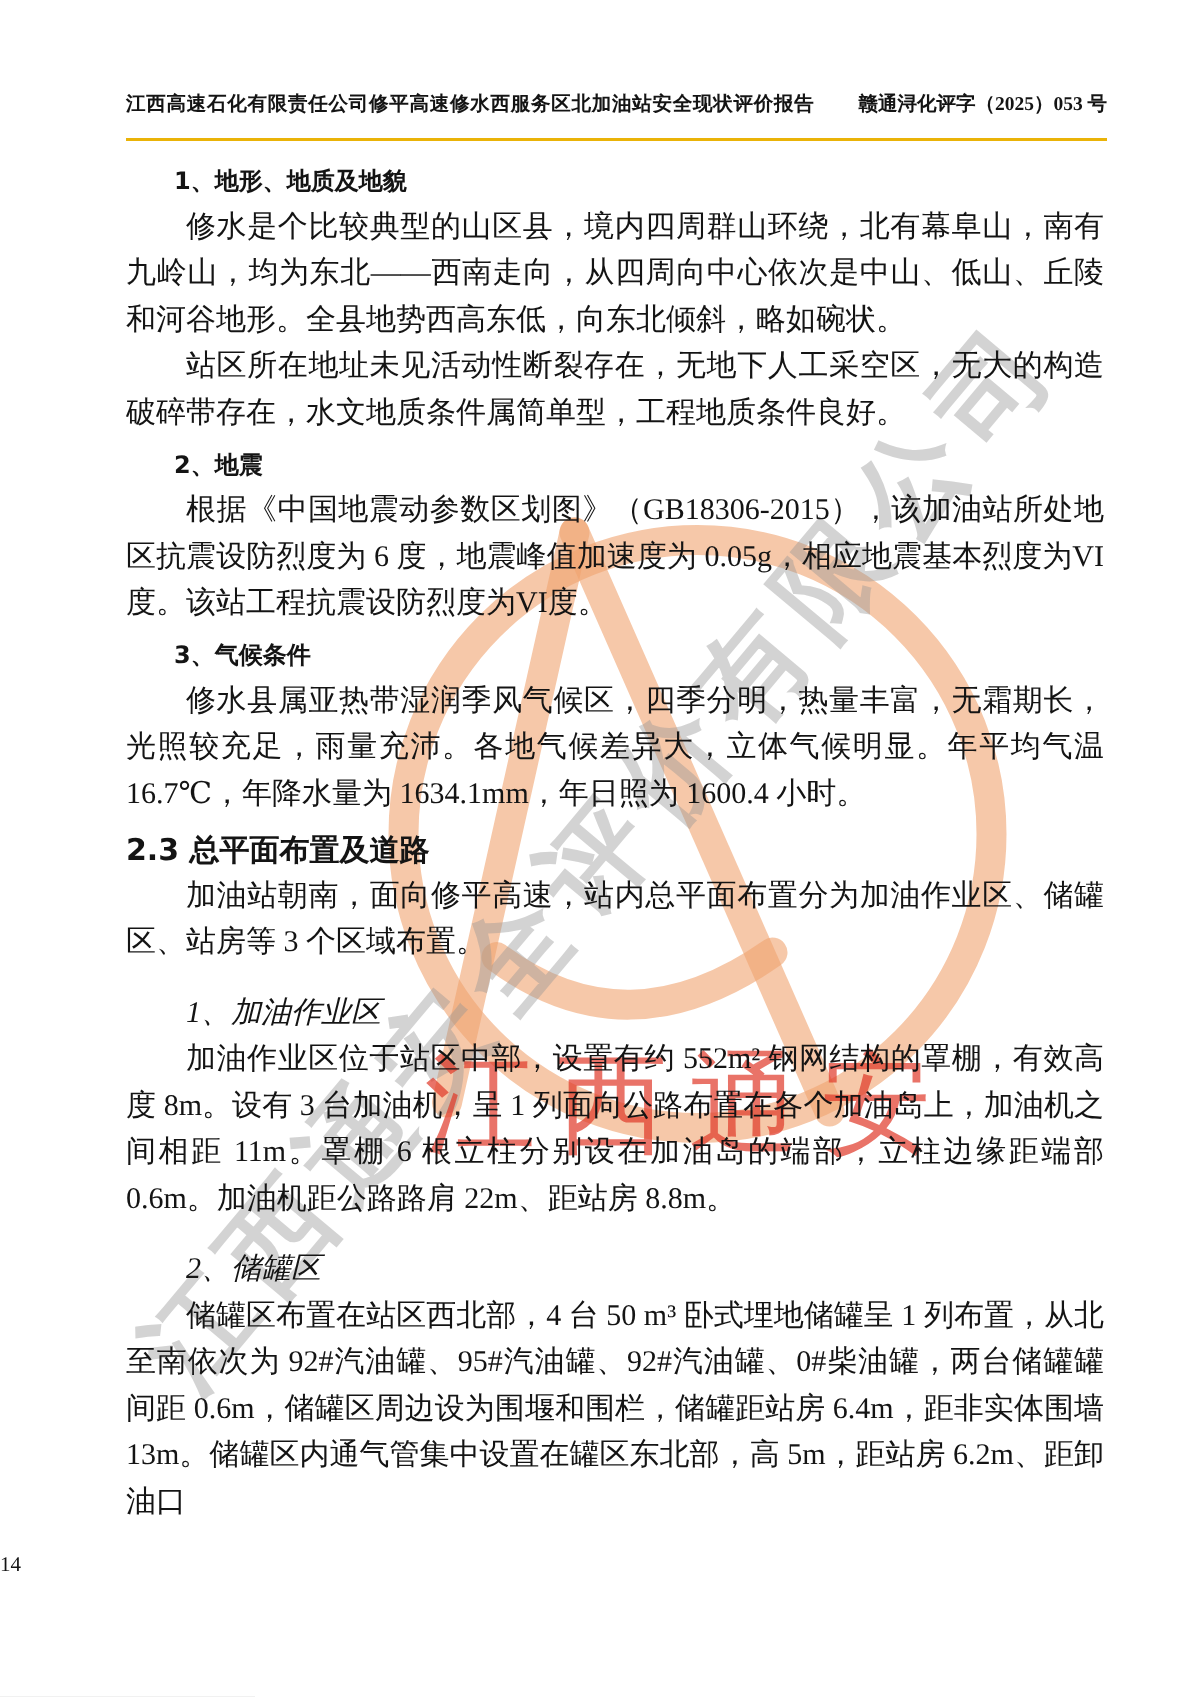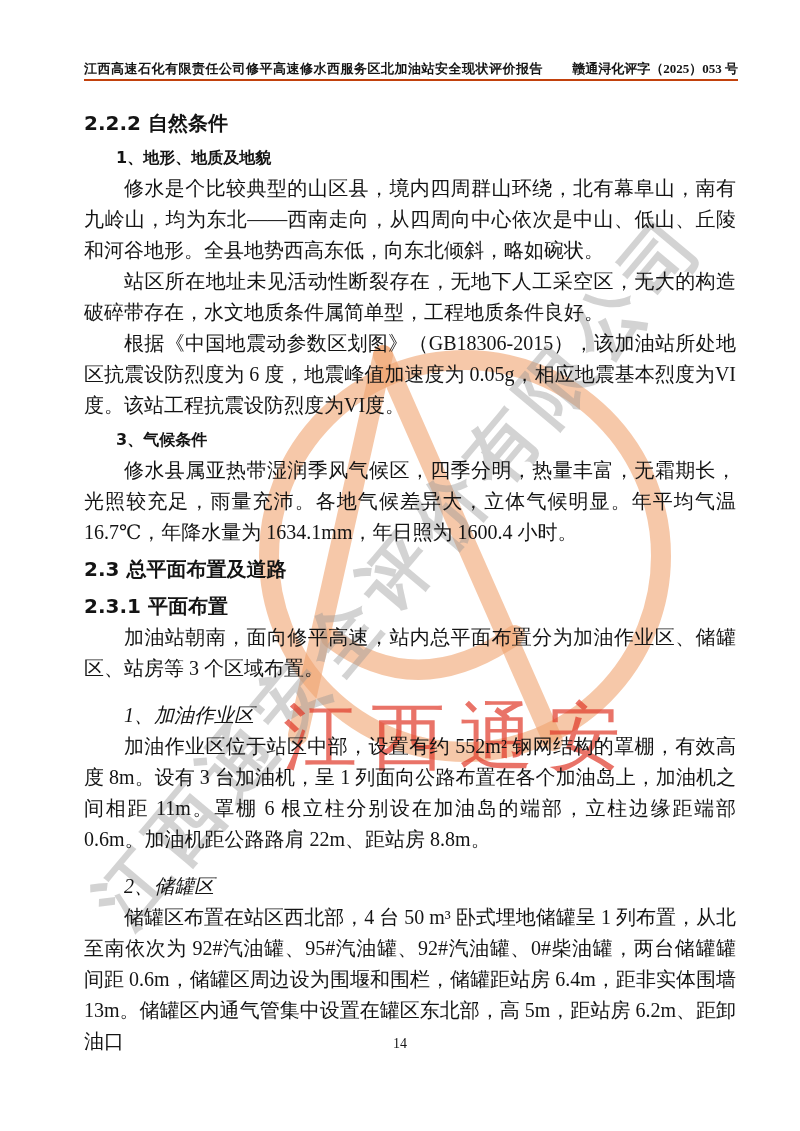--- a/index.html
+++ b/index.html
@@ -10,22 +10,22 @@
     background:#ffffff;
     overflow:hidden;
     font-family:"Liberation Serif","DejaVu Serif",serif;
     color:#141414;
   }
 
   
   .header{
     position:absolute;left:84px;right:62px;top:60px;
     display:flex;justify-content:space-between;align-items:flex-end;
-    border-bottom:2px solid #c2410c;
-    padding-bottom:1px;
+    border-bottom:2px solid #eab308;
+    padding-bottom:14px;
     font-size:13px;font-weight:bold;
     white-space:nowrap;
   }
   .header .h-left{letter-spacing:.5px;}
   .header .h-right{margin-left:14px;}
 
   
   .wm-layer{position:absolute;inset:0;z-index:1;pointer-events:none;}
   .wm-logo{position:absolute;left:253px;top:343px;}
   .wm-ta{
@@ -76,21 +76,21 @@
     margin-top:16px;
     font-style:italic;
   }
   .para{
     text-indent:2em;
   }
 
   
   .footer{
     position:absolute;left:0;right:0;top:1036px;z-index:2;
-    text-align:center;
+    text-align:left;
     font-size:14px;
   }
 </style>
 </head>
 <body>
 
 <div class="page">
 
   <div class="wm-layer">
     <svg class="wm-logo" width="420" height="428" viewBox="0 0 420 428">
@@ -102,29 +102,28 @@
     <div class="wm-diagonal">江西通安全评价有限公司</div>
     <div class="wm-red">江西通安</div>
   </div>
 
   <div class="header">
     <span class="h-left">江西高速石化有限责任公司修平高速修水西服务区北加油站安全现状评价报告</span>
     <span class="h-right">赣通浔化评字（2025）053 号</span>
   </div>
 
   <div class="content">
-    <div class="blk h-sec">2.2.2 自然条件</div>
     <div class="blk h-bold-indent">1、地形、地质及地貌</div>
     <div class="blk para">修水是个比较典型的山区县，境内四周群山环绕，北有幕阜山，南有九岭山，均为东北——西南走向，从四周向中心依次是中山、低山、丘陵和河谷地形。全县地势西高东低，向东北倾斜，略如碗状。</div>
     <div class="blk para">站区所在地址未见活动性断裂存在，无地下人工采空区，无大的构造破碎带存在，水文地质条件属简单型，工程地质条件良好。</div>
+    <div class="blk h-bold-indent">2、地震</div>
     <div class="blk para">根据《中国地震动参数区划图》（GB18306-2015），该加油站所处地区抗震设防烈度为 6 度，地震峰值加速度为 0.05g，相应地震基本烈度为VI度。该站工程抗震设防烈度为VI度。</div>
     <div class="blk h-bold-indent">3、气候条件</div>
     <div class="blk para">修水县属亚热带湿润季风气候区，四季分明，热量丰富，无霜期长，光照较充足，雨量充沛。各地气候差异大，立体气候明显。年平均气温 16.7℃，年降水量为 1634.1mm，年日照为 1600.4 小时。</div>
     <div class="blk h-sec">2.3 总平面布置及道路</div>
-    <div class="blk h-sec">2.3.1 平面布置</div>
     <div class="blk para">加油站朝南，面向修平高速，站内总平面布置分为加油作业区、储罐区、站房等 3 个区域布置。</div>
     <div class="blk sub-plain">1、加油作业区</div>
     <div class="blk para">加油作业区位于站区中部，设置有约 552m² 钢网结构的罩棚，有效高度 8m。设有 3 台加油机，呈 1 列面向公路布置在各个加油岛上，加油机之间相距 11m。罩棚 6 根立柱分别设在加油岛的端部，立柱边缘距端部 0.6m。加油机距公路路肩 22m、距站房 8.8m。</div>
     <div class="blk sub-plain">2、储罐区</div>
     <div class="blk para">储罐区布置在站区西北部，4 台 50 m³ 卧式埋地储罐呈 1 列布置，从北至南依次为 92#汽油罐、95#汽油罐、92#汽油罐、0#柴油罐，两台储罐罐间距 0.6m，储罐区周边设为围堰和围栏，储罐距站房 6.4m，距非实体围墙 13m。储罐区内通气管集中设置在罐区东北部，高 5m，距站房 6.2m、距卸油口</div>
   </div>
 
   <div class="footer">
     <span>14</span>
   </div>

